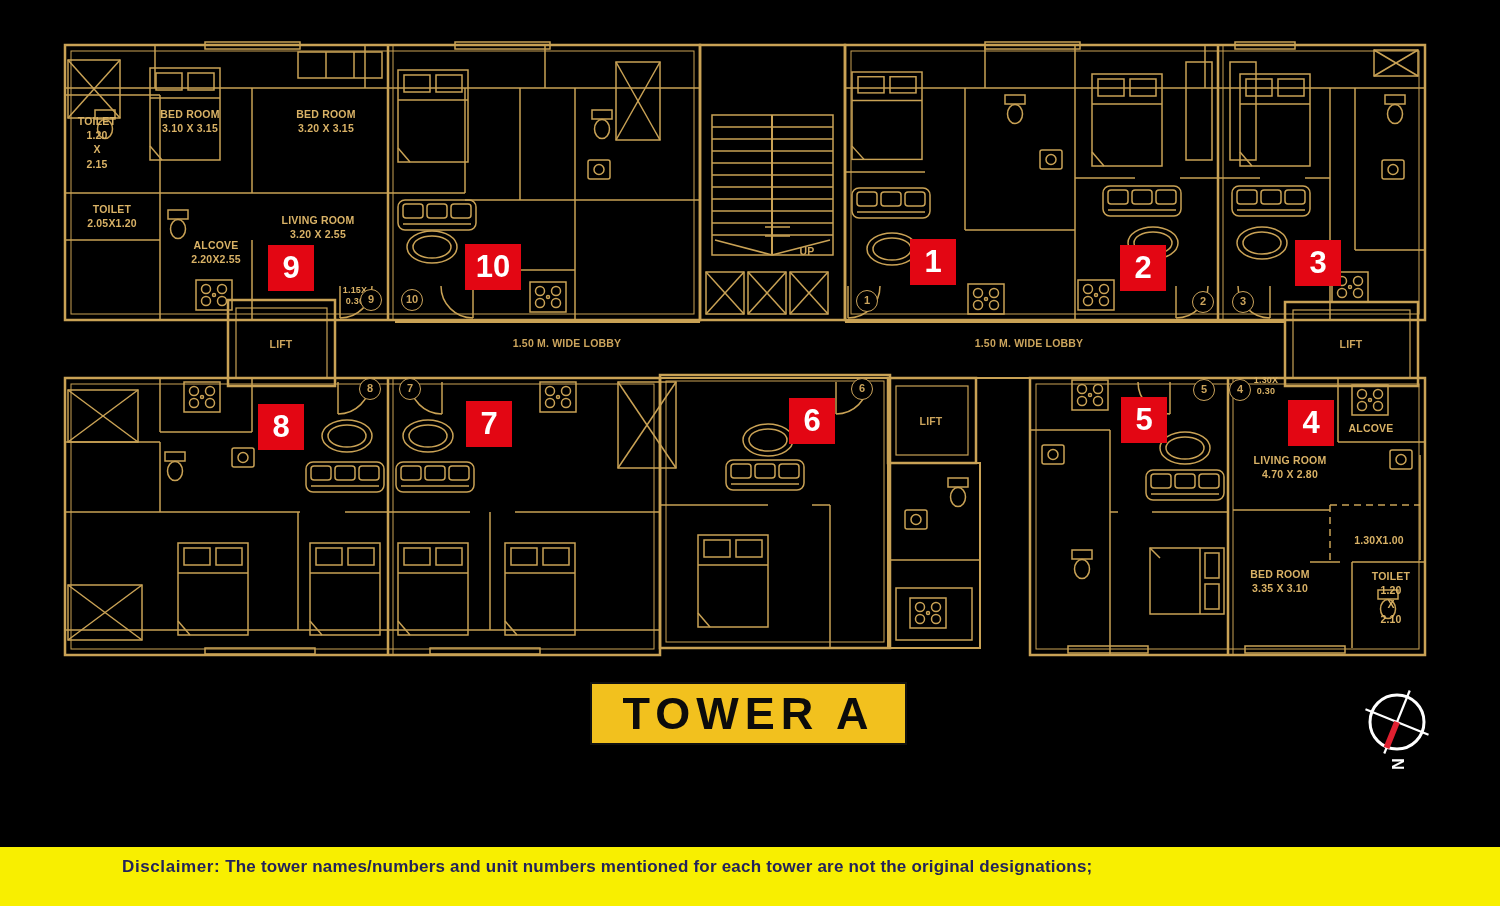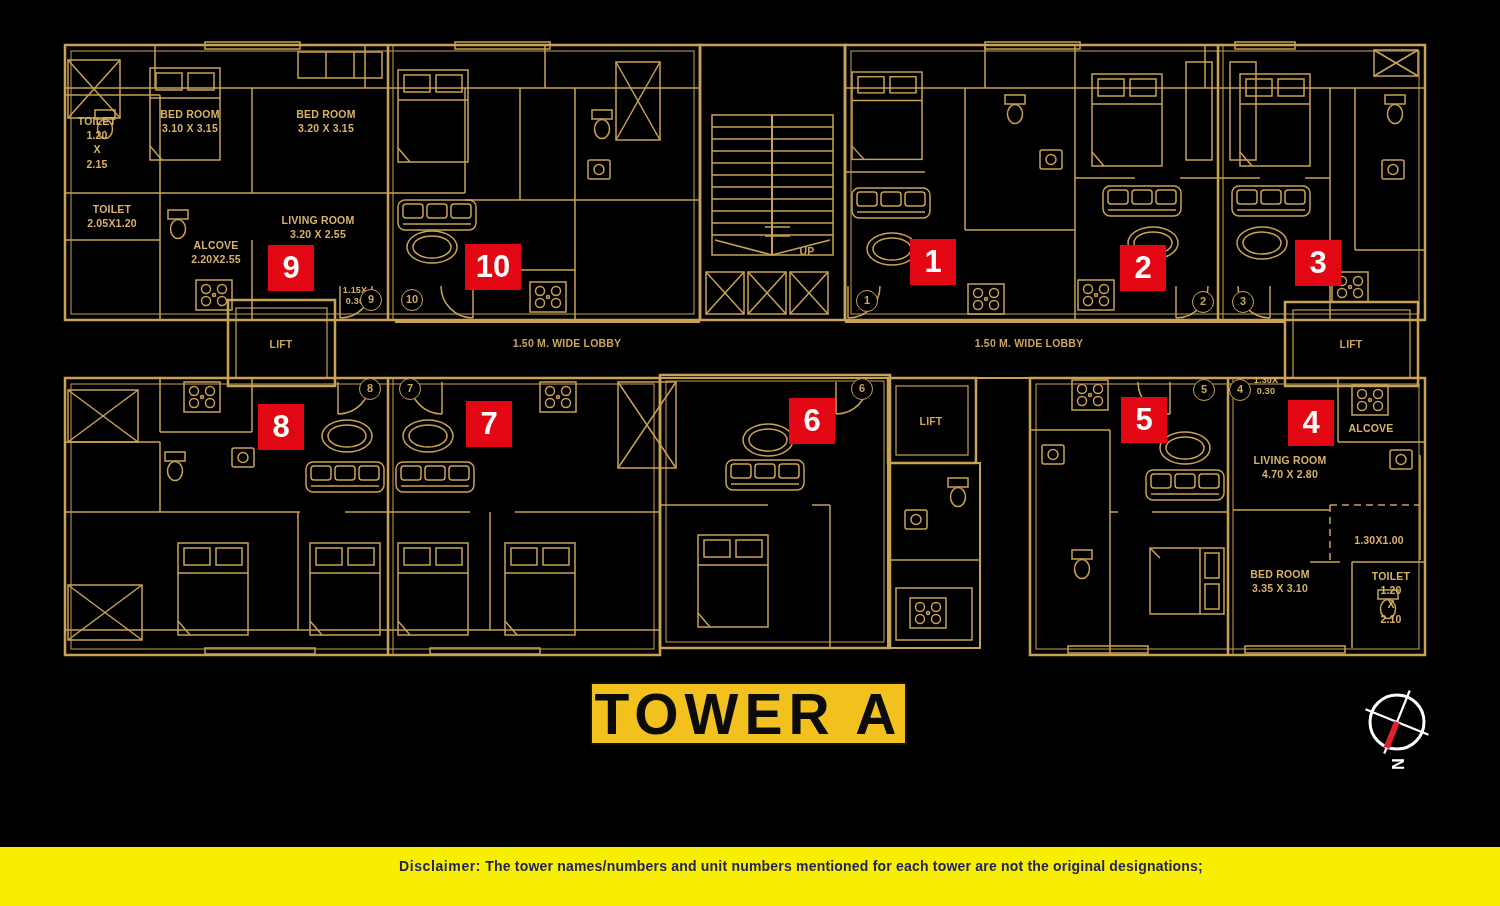--- a/index.html
+++ b/index.html
@@ -19,27 +19,27 @@
   .badge.wide{width:56px;}
 
   .marker{position:absolute;transform:translate(-50%,-50%);width:22px;height:22px;
           box-sizing:border-box;border:1.5px solid #CBA45C;border-radius:50%;
           color:#CBA45C;font-weight:bold;font-size:11px;line-height:19px;text-align:center;
           background:#000;}
 
   .tower-banner{position:absolute;left:590px;top:682px;width:317px;height:63px;
           background:#F2C11E;border:2px solid #101010;box-sizing:border-box;
           display:flex;align-items:center;justify-content:center;
-          color:#0b0b0b;font-weight:bold;font-size:57px;letter-spacing:6px;}
+          color:#0b0b0b;font-weight:bold;font-size:45px;letter-spacing:6px;}
   .compass-n{position:absolute;left:1388px;top:755px;width:18px;height:18px;color:#fff;
           font-weight:bold;font-size:16px;transform:rotate(90deg);text-align:center;}
 
   .disclaimer{position:absolute;left:0;top:847px;width:1500px;height:59px;background:#F8EF00;
           box-sizing:border-box;padding:8px 20px 0 122px;color:#23235A;
-          font-size:14px;line-height:23px;font-weight:bold;letter-spacing:.2px;text-align:center;}
+          font-size:17px;line-height:23px;font-weight:bold;letter-spacing:.2px;}
   .disclaimer b{font-weight:bold;letter-spacing:.6px;}
 </style>
 </head>
 <body>
 
 <div class="stage">
 
   <svg class="plan-svg" width="1500" height="845" viewBox="0 0 1500 845" stroke="#C9A255" fill="none" stroke-width="1.5">
     <defs>
       <g id="bedV">

